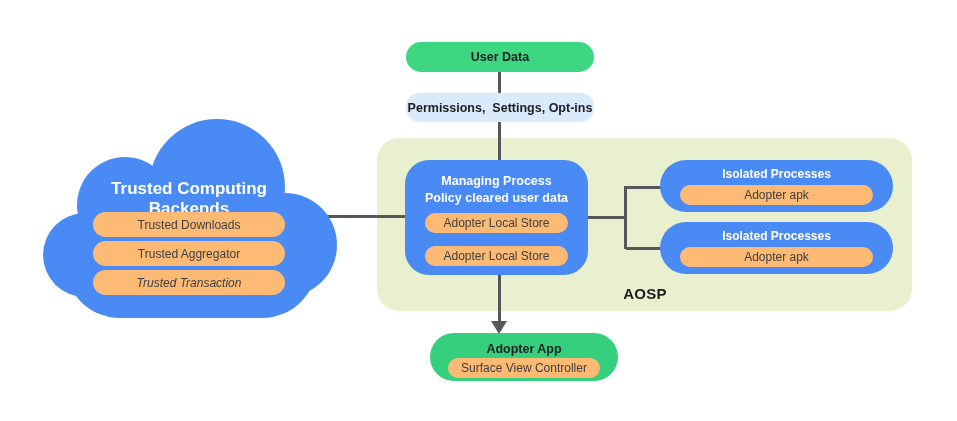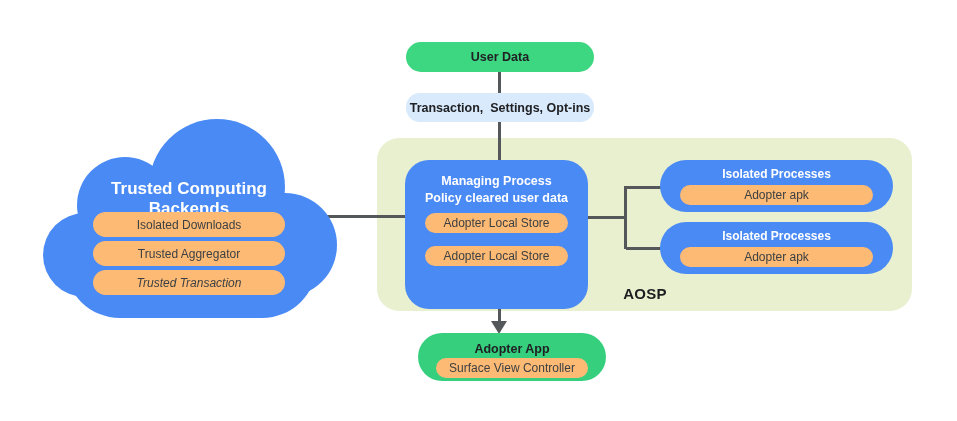--- a/index.html
+++ b/index.html
@@ -47,30 +47,30 @@
     background:#3DD681;display:flex;align-items:center;justify-content:center;
     font-weight:bold;font-size:12.5px;color:#202124;z-index:3;
   }
   .permissions{
     left:406px;top:93px;width:188px;height:29px;border-radius:14px;
     background:#D8EAFB;display:flex;align-items:center;justify-content:center;
     font-weight:bold;font-size:12.5px;color:#202124;white-space:pre;z-index:3;
   }
 
   
-  .managing{left:405px;top:160px;width:183px;height:149px;}
+  .managing{left:405px;top:160px;width:183px;height:115px;}
   .managing .node-title{top:13px;}
 
   
   .iso{width:233px;height:52px;border-radius:26px;}
   .iso .node-title{top:6px;font-size:12px;}
 
   
   .adopter-app{
-    left:418px;top:333px;width:188px;height:48px;border-radius:24px;
+    left:430px;top:333px;width:188px;height:48px;border-radius:24px;
     background:#35CF7D;z-index:3;
   }
   .adopter-app .node-title{top:8px;color:#202124;}
 
   
   .cloud-wrap{left:40px;top:114px;width:300px;height:206px;z-index:3;}
   .cloud-title{
     position:absolute;left:49px;top:65px;width:200px;text-align:center;
     color:#ffffff;font-weight:bold;font-size:17px;
   }
@@ -89,21 +89,21 @@
   <div class="line" style="left:626px;top:186px;width:35px;height:2.5px;"></div>
   <div class="line" style="left:626px;top:247px;width:35px;height:2.5px;"></div>
   <div class="line" style="left:498px;top:275px;width:2.5px;height:48px;"></div>
   <div class="arrowhead" style="left:491px;top:321px;"></div>
 
   <div class="abs user-data">
     <span>User Data</span>
   </div>
 
   <div class="abs permissions">
-    <span>Transaction,  Settings, Opt-ins</span>
+    <span>Permissions,  Settings, Opt-ins</span>
   </div>
 
   <div class="abs aosp-box"></div>
   <div class="abs aosp-label">AOSP</div>
 
   <div class="abs node blue managing">
     <div class="node-title">
       <div>Managing Process</div>
       <div>Policy cleared user data</div>
     </div>
@@ -130,18 +130,18 @@
     <svg width="300" height="206" viewBox="0 0 300 206">
       <g fill="#4A8AF4">
         <circle cx="177" cy="73" r="68"></circle>
         <circle cx="85" cy="91" r="48"></circle>
         <circle cx="45" cy="141" r="42"></circle>
         <circle cx="245" cy="131" r="52"></circle>
         <rect x="25" y="86" width="252" height="118" rx="55"></rect>
       </g>
     </svg>
     <div class="cloud-title">Trusted Computing Backends</div>
-    <div class="pill-white cloud-pill" style="top:98px;">Isolated Downloads</div>
+    <div class="pill-white cloud-pill" style="top:98px;">Trusted Downloads</div>
     <div class="pill-white cloud-pill" style="top:127px;">Trusted Aggregator</div>
     <div class="pill-white cloud-pill" style="top:156px;font-style:italic;">Trusted Transaction</div>
   </div>
 
 </div>
 
 </body></html>

